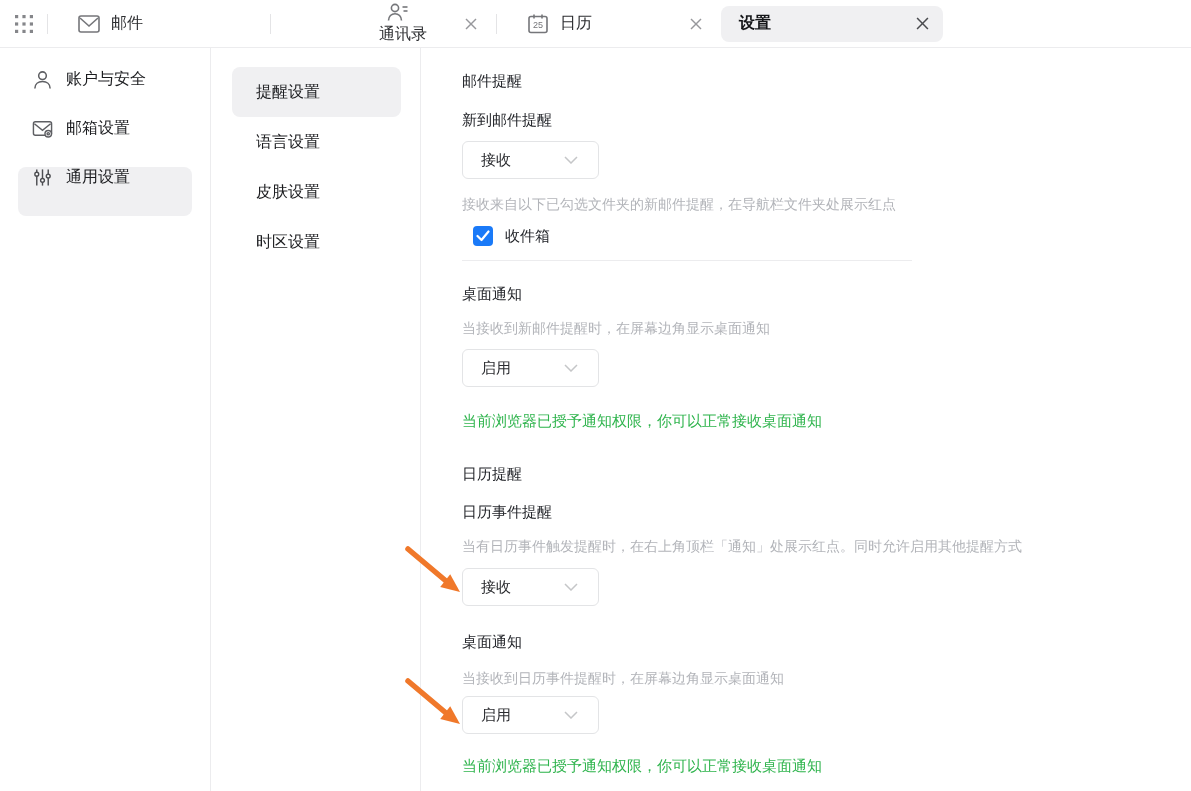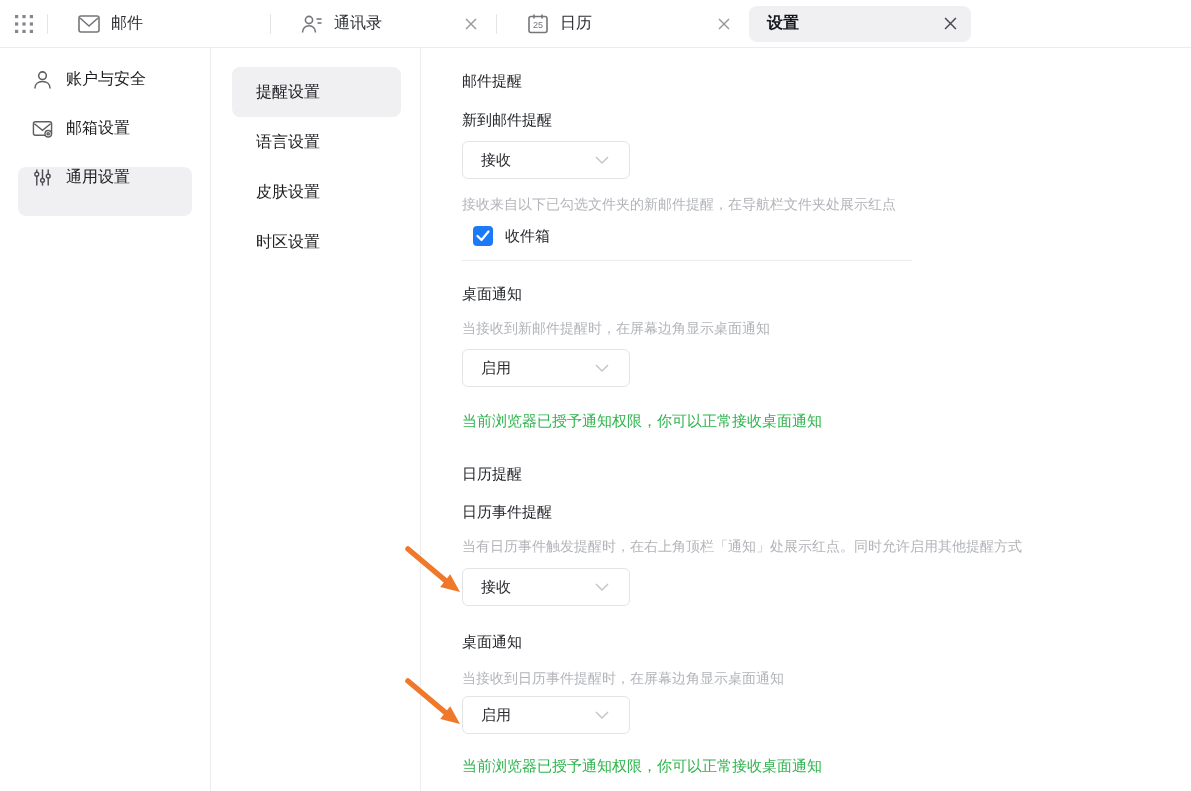--- a/index.html
+++ b/index.html
@@ -6,23 +6,23 @@
   html,body { width:1191px; height:791px; background:#fff;
     font-family:"Liberation Sans","DejaVu Sans",sans-serif; color:#222428; }
   .app { position:relative; width:1191px; height:791px; overflow:hidden; background:#fff; }
 
   
   .topbar { display:flex; align-items:center; height:48px; border-bottom:1px solid #ececee; background:#fff; }
   .grid-btn { width:47px; height:48px; display:flex; align-items:center; justify-content:center; cursor:pointer; }
   .tab { position:relative; height:48px; display:flex; align-items:center; padding-left:30px; cursor:pointer; }
   .tab .sep { position:absolute; left:0; top:14px; height:20px; width:1px; background:#e4e4e6; }
   .tab-mail { width:223px; }
-  .tab-contacts { width:226px; }
+  .tab-contacts { width:226px;flex-direction:column; }
   .tab-drive { width:224px; }
-  .tab-calendar { width:253px; }
+  .tab-calendar { width:225px; }
   .tab-label { font-size:16px; color:#2d2e31; margin-left:10px; white-space:nowrap; }
   .tab-close { position:absolute; right:18px; top:17px; width:14px; height:14px; display:flex; align-items:center; justify-content:center; cursor:pointer; }
   .tab-settings { flex:1; padding:0; }
   .settings-pill { position:relative; margin:6px 16px 6px 0; height:36px; width:222px; background:#f0f0f2; border-radius:8px; display:flex; align-items:center; padding-left:18px; cursor:pointer; }
   .settings-pill .tab-label { margin-left:0; font-weight:bold; color:#141518; }
   .settings-pill .tab-close { right:14px; top:11px; }
 
   
   .body { display:flex; height:743px; }
   .sidebar { width:211px; border-right:1px solid #ececee; padding-top:21px; }
@@ -33,21 +33,21 @@
   .sub-item { height:50px; margin:0 19px 0 21px; border-radius:8px; display:flex; align-items:center; padding-left:24px; cursor:pointer; }
   .sub-item.active { background:#f0f0f2;align-items:center; }
   .sub-item .lbl { font-size:16px; color:#1b1c1f; }
 
   
   .content { flex:1; padding:22px 0 0 41px; }
   .sec-title { font-size:15px; color:#23252a; line-height:21px; }
   .field-label { font-size:15px; color:#23252a; line-height:21px; }
   .help { font-size:14px; color:#b2b4b9; line-height:21px; }
   .success { font-size:15px; color:#2fb44d; line-height:21px; }
-  .dropdown { width:168px; height:38px; border:1px solid #e3e4e6; border-radius:6px; background:#fff;
+  .dropdown { width:137px; height:38px; border:1px solid #e3e4e6; border-radius:6px; background:#fff;
     display:flex; align-items:center; justify-content:space-between; padding:0 20px 0 18px; cursor:pointer; }
   .dropdown .val { font-size:15px; color:#2a2b2f; }
   .checkbox-row { display:flex; align-items:flex-end; margin-left:11px;font-family:Liberation Serif, serif; }
   .checkbox { width:20px; height:20px; background:#1a7af8; border-radius:4px; display:flex; align-items:center; justify-content:center; cursor:pointer; }
   .checkbox-row .lbl { font-size:15px; color:#23252a; margin-left:12px; }
   .divider { width:450px; height:1px; background:#ececee; }
 
   
   .m-newmail { margin-top:18px; }
   .m-dd1 { margin-top:11px; }

